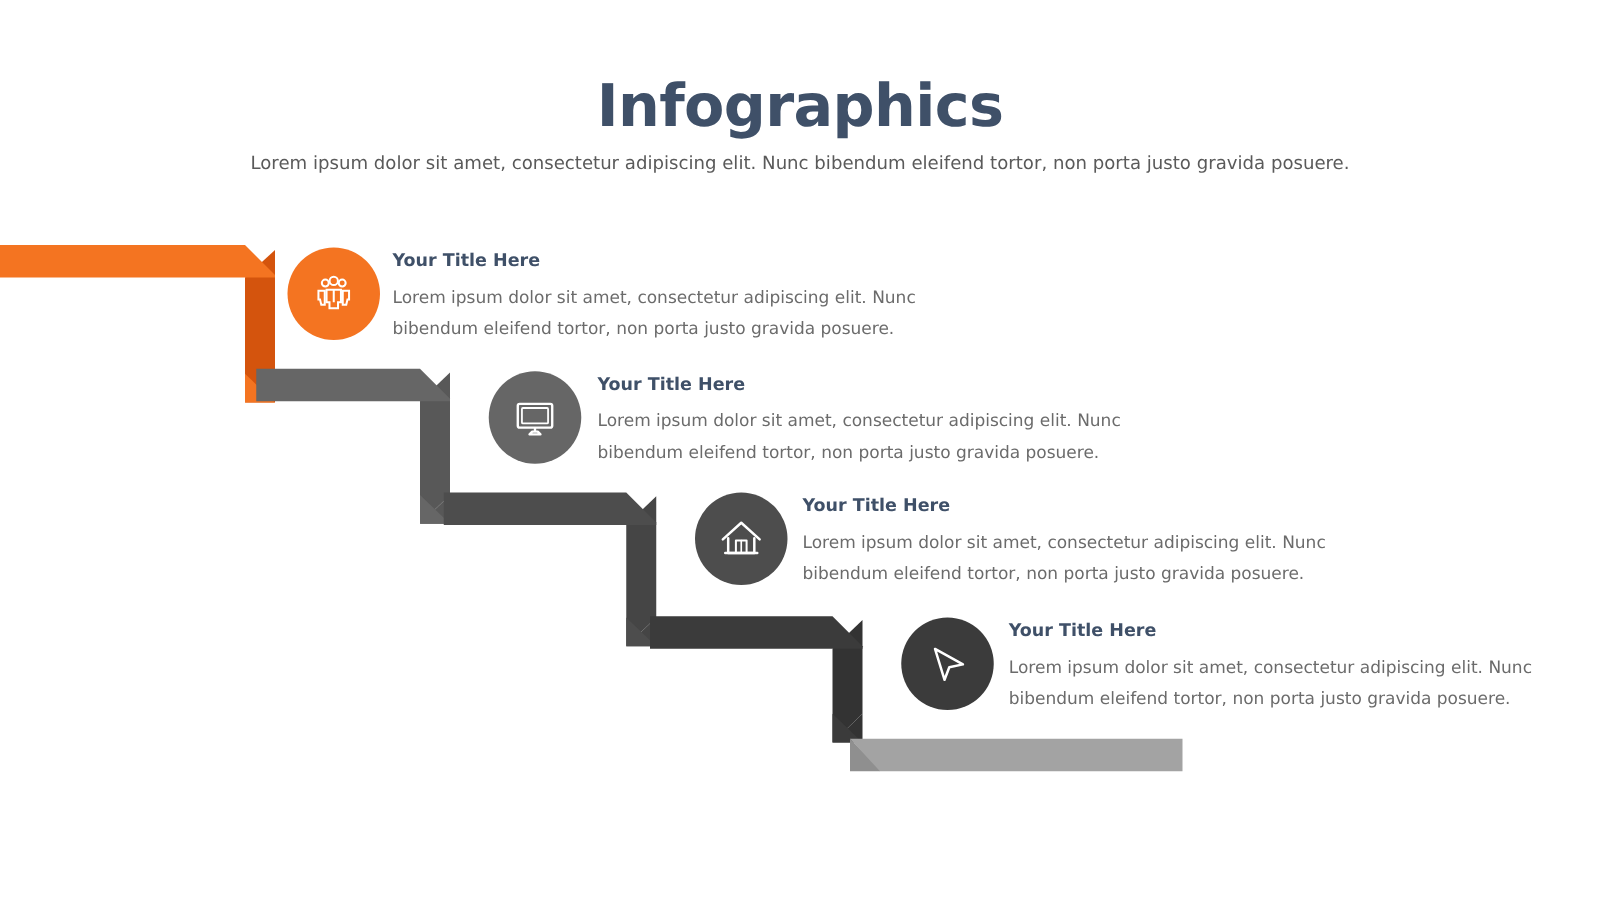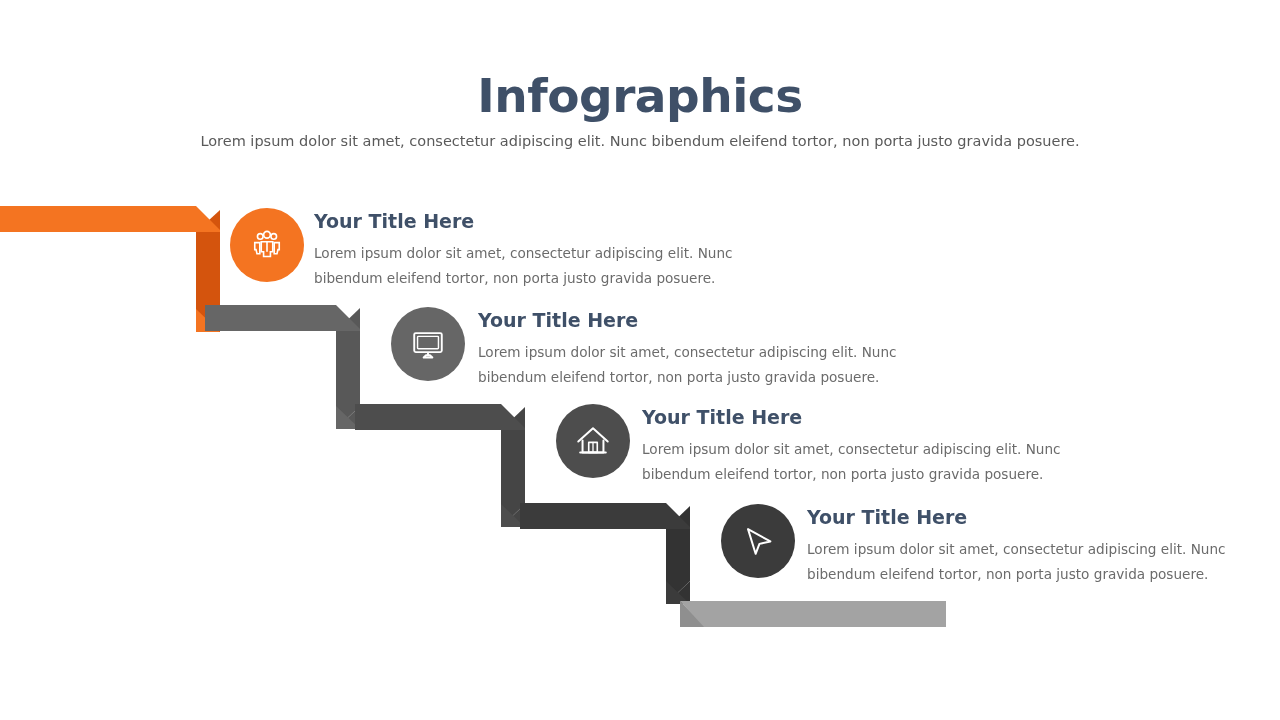--- a/index.html
+++ b/index.html
@@ -11,21 +11,21 @@
     width: 1280px;
     height: 720px;
     background: #ffffff;
     font-family: "Liberation Sans", sans-serif;
     overflow: hidden;
     position: relative;
   }
 
   #slide {
     position: absolute;
-    left: 0; top: 14px;
+    left: 0; top: 4px;
     width: 1280px;
     height: 552px;
     background: #ffffff;
   }
 
   
   #header {
     position: absolute;
     left: 0;
     top: 58px;
@@ -78,21 +78,21 @@
   }
   .step-icon-circle svg {
     display: block;
   }
   .step-text {
     position: absolute;
     top: 0;
   }
   .step-title {
     font-family: "DejaVu Sans", sans-serif;
-    font-size: 19px;
+    font-size: 14px;
     font-weight: bold;
     color: #3f5068;
     line-height: 1.0;
     margin: 0;
     padding-top: 4px;
     white-space: nowrap;
   }
   .step-body {
     font-family: "DejaVu Sans", sans-serif;
     font-size: 13.6px;

